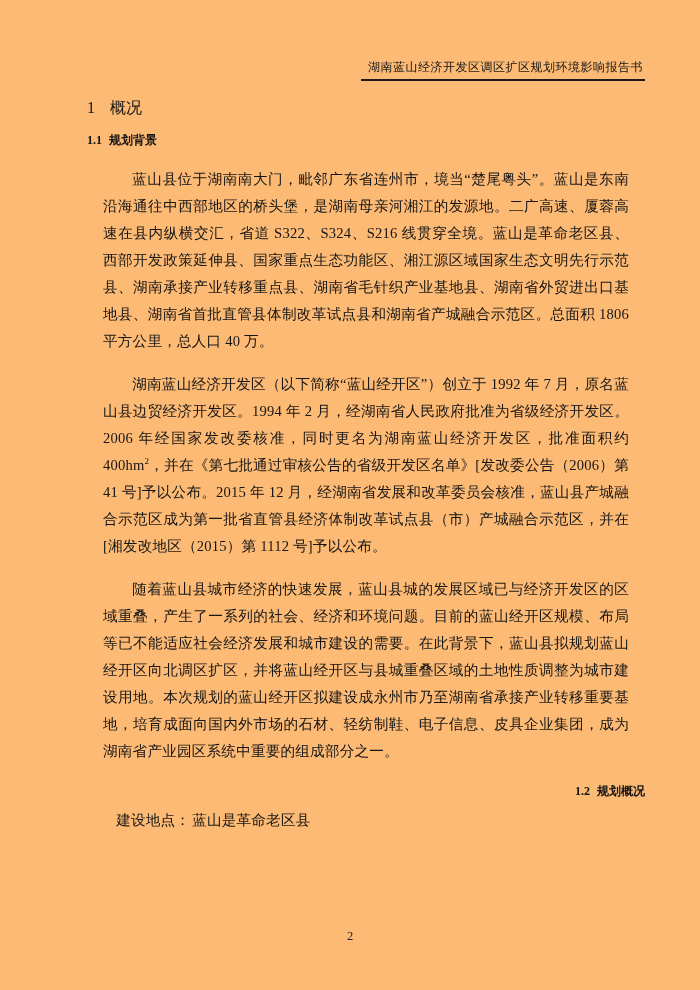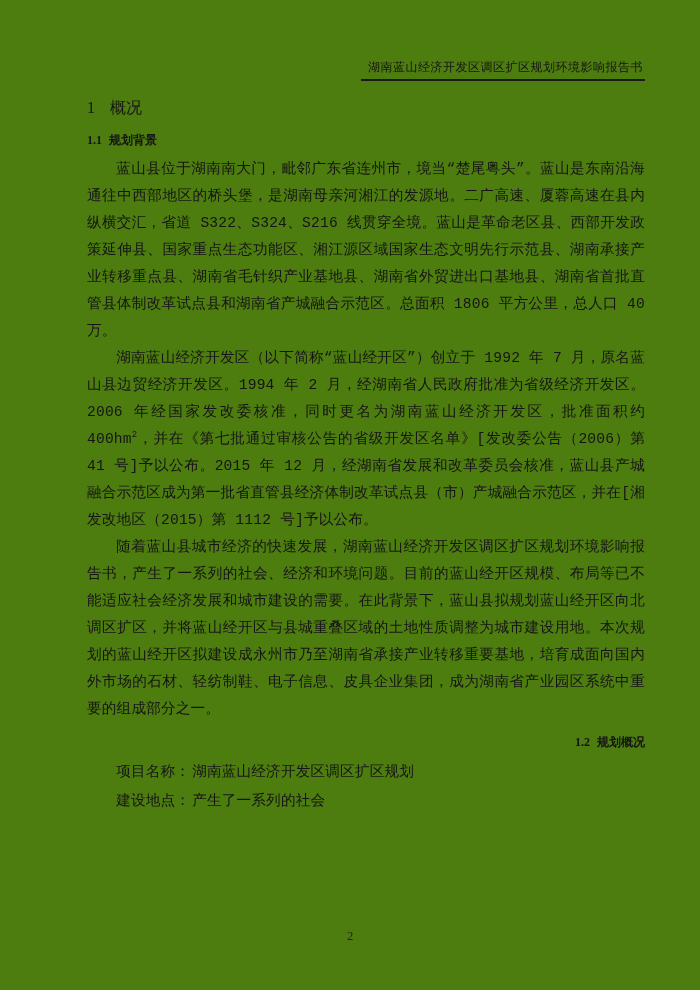--- a/index.html
+++ b/index.html
@@ -5,21 +5,21 @@
   html, body {
     margin: 0;
     padding: 0;
     background: #ffffff;
   }
   .page {
     position: relative;
     width: 700px;
     height: 990px;
     margin: 0 auto;
-    background: #4d7c0f;
+    background: #fdba74;
     box-sizing: border-box;
     padding: 58px 55px 0 87px;
     font-family: "Liberation Serif", "DejaVu Serif", serif;
     color: #151515;
     overflow: hidden;
   }
   
   .doc-header {
     text-align: right;
     line-height: 16px;
@@ -42,28 +42,27 @@
   h2.section {
     font-size: 12px;
     font-weight: bold;
     line-height: 20px;
   }
   h2.section .num { margin-right: 7px; }
   h2.section-1 { margin: 11px 0 6px 0; }
   h2.section-2 { margin: 9px 0 5px 0; text-align: right; }
   
   .body-par {
-    margin: 0;
+    margin: 16px;
     font-size: 14.6px;
     line-height: 27px;
     letter-spacing: 0.2px;
     text-align: justify;
     text-justify: inter-ideograph;
     text-indent: 2em;
-    font-family: Liberation Mono, monospace;
   }
   .body-par sup {
     font-size: 9px;
     line-height: 0;
   }
   
   .overview-item {
     margin: 0;
     padding-left: 2em;
     font-size: 14.6px;
@@ -96,31 +95,28 @@
   </h1>
 
   <h2 class="section section-1">
     <span class="num">1.1</span><span>规划背景</span>
   </h2>
 
   <p class="body-par">蓝山县位于湖南南大门，毗邻广东省连州市，境当“楚尾粤头”。蓝山是东南沿海通往中西部地区的桥头堡，是湖南母亲河湘江的发源地。二广高速、厦蓉高速在县内纵横交汇，省道 S322、S324、S216 线贯穿全境。蓝山是革命老区县、西部开发政策延伸县、国家重点生态功能区、湘江源区域国家生态文明先行示范县、湖南承接产业转移重点县、湖南省毛针织产业基地县、湖南省外贸进出口基地县、湖南省首批直管县体制改革试点县和湖南省产城融合示范区。总面积 1806 平方公里，总人口 40 万。</p>
 
   <p class="body-par"><span>湖南蓝山经济开发区（以下简称“蓝山经开区”）创立于 1992 年 7 月，原名蓝山县边贸经济开发区。1994 年 2 月，经湖南省人民政府批准为省级经济开发区。2006 年经国家发改委核准，同时更名为湖南蓝山经济开发区，批准面积约 400hm</span><sup>2</sup><span>，并在《第七批通过审核公告的省级开发区名单》[发改委公告（2006）第 41 号]予以公布。2015 年 12 月，经湖南省发展和改革委员会核准，蓝山县产城融合示范区成为第一批省直管县经济体制改革试点县（市）产城融合示范区，并在[湘发改地区（2015）第 1112 号]予以公布。</span></p>
 
-  <p class="body-par">随着蓝山县城市经济的快速发展，湖南蓝山经济开发区调区扩区规划环境影响报告书，产生了一系列的社会、经济和环境问题。目前的蓝山经开区规模、布局等已不能适应社会经济发展和城市建设的需要。在此背景下，蓝山县拟规划蓝山经开区向北调区扩区，并将蓝山经开区与县城重叠区域的土地性质调整为城市建设用地。本次规划的蓝山经开区拟建设成永州市乃至湖南省承接产业转移重要基地，培育成面向国内外市场的石材、轻纺制鞋、电子信息、皮具企业集团，成为湖南省产业园区系统中重要的组成部分之一。</p>
+  <p class="body-par">随着蓝山县城市经济的快速发展，蓝山县城的发展区域已与经济开发区的区域重叠，产生了一系列的社会、经济和环境问题。目前的蓝山经开区规模、布局等已不能适应社会经济发展和城市建设的需要。在此背景下，蓝山县拟规划蓝山经开区向北调区扩区，并将蓝山经开区与县城重叠区域的土地性质调整为城市建设用地。本次规划的蓝山经开区拟建设成永州市乃至湖南省承接产业转移重要基地，培育成面向国内外市场的石材、轻纺制鞋、电子信息、皮具企业集团，成为湖南省产业园区系统中重要的组成部分之一。</p>
 
 
   <h2 class="section section-2">
     <span class="num">1.2</span><span>规划概况</span>
   </h2>
 
   <p class="overview-item">
-    <span class="item-label">项目名称：</span><span>湖南蓝山经济开发区调区扩区规划</span>
-  </p>
-  <p class="overview-item">
-    <span class="item-label">建设地点：</span><span>产生了一系列的社会</span>
+    <span class="item-label">建设地点：</span><span>蓝山是革命老区县</span>
   </p>
 
   <div class="doc-footer">
     <span>2</span>
   </div>
 
 </div>
 
 </body></html>

